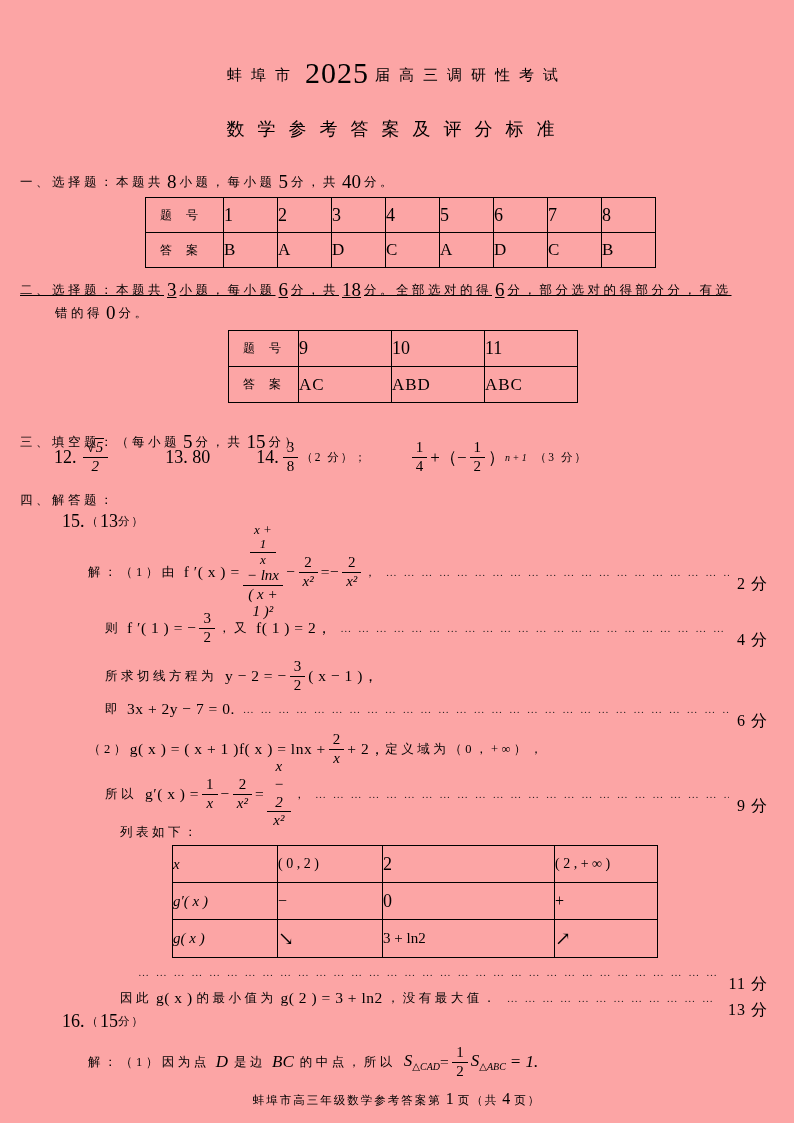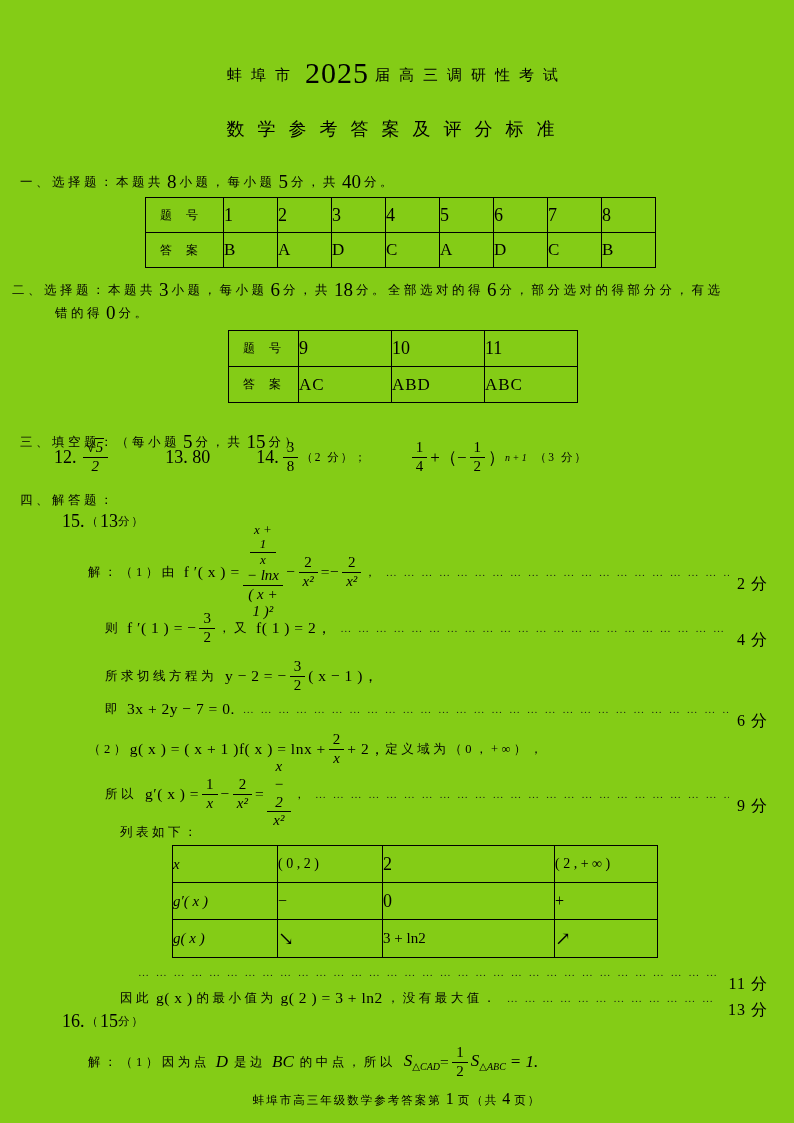--- a/index.html
+++ b/index.html
@@ -1,16 +1,16 @@
 <!DOCTYPE html>
 <html><head>
 <meta charset="utf-8">
 <style>
   html,body{margin:0;padding:0;background:#e8e8e8;}
-  .page{position:relative;width:794px;height:1123px;background:#84cc16;margin:0 auto;
+  .page{position:relative;width:794px;height:1123px;background:#fca5a5;margin:0 auto;
         font-family:"Liberation Serif","DejaVu Serif",serif;color:#000;overflow:hidden;}
   .abs{position:absolute;}
   .flexline{display:flex;align-items:center;}
   .center{width:100%;text-align:center;}
   
   .cn{font-size:12.5px;letter-spacing:3.5px;white-space:nowrap;}
   .cn-sm{font-size:11.5px;letter-spacing:2px;white-space:nowrap;}
   
   .hnum{font-size:19px;letter-spacing:0;padding:0 3px;font-family:"Liberation Serif",serif;}
   .num{font-size:18px;letter-spacing:0;font-family:"Liberation Serif",serif;}
@@ -89,21 +89,21 @@
       <td class="anscell">D</td>
       <td class="anscell">C</td>
       <td class="anscell">A</td>
       <td class="anscell">D</td>
       <td class="anscell">C</td>
       <td class="anscell">B</td>
     </tr>
   </tbody>
     </table>
 
-  <div class="abs flexline" style="left:12px;top:279px;height:22px;">
+  <div class="abs flexline" style="left:20px;top:279px;height:22px;text-decoration:underline;">
     <span class="cn">二、选择题：本题共</span>
     <span class="hnum">3</span>
     <span class="cn">小题，每小题</span>
     <span class="hnum">6</span>
     <span class="cn">分，共</span>
     <span class="hnum">18</span>
     <span class="cn">分。全部选对的得</span>
     <span class="hnum">6</span>
     <span class="cn">分，部分选对的得部分分，有选</span>
   </div>

